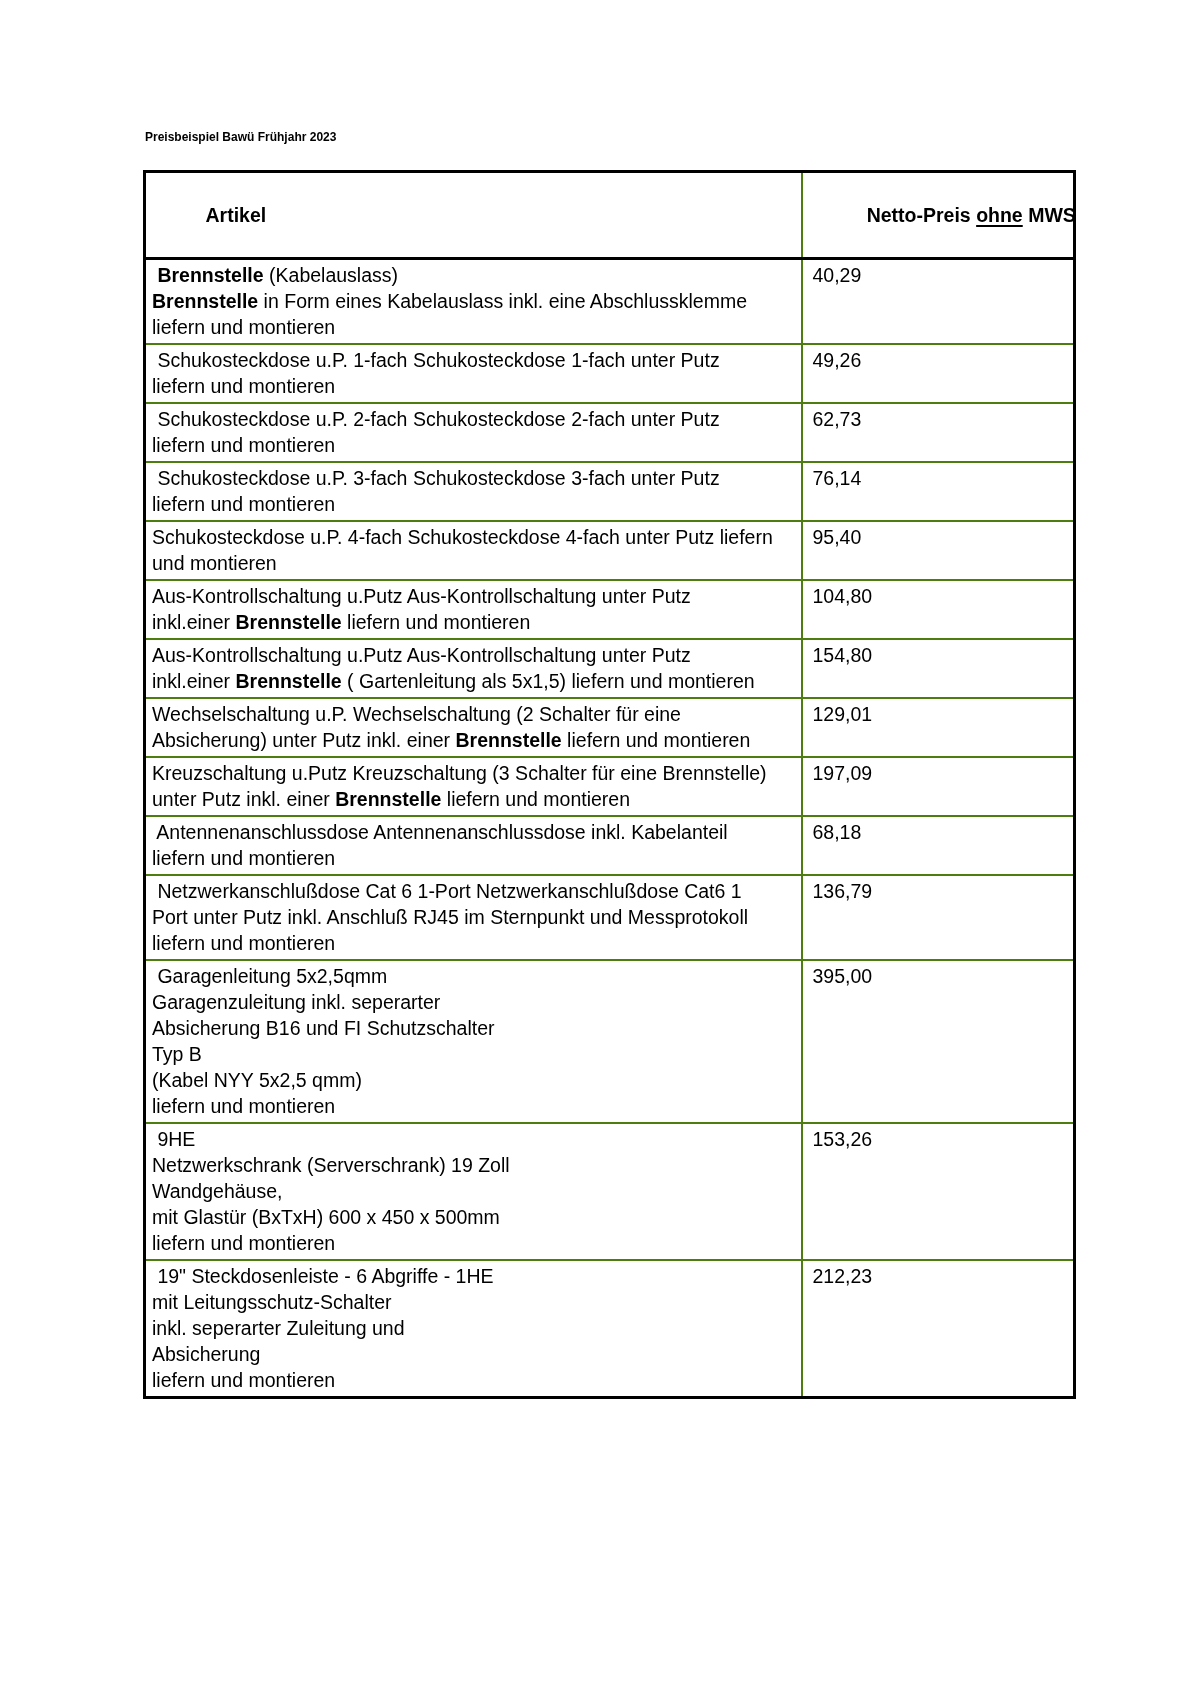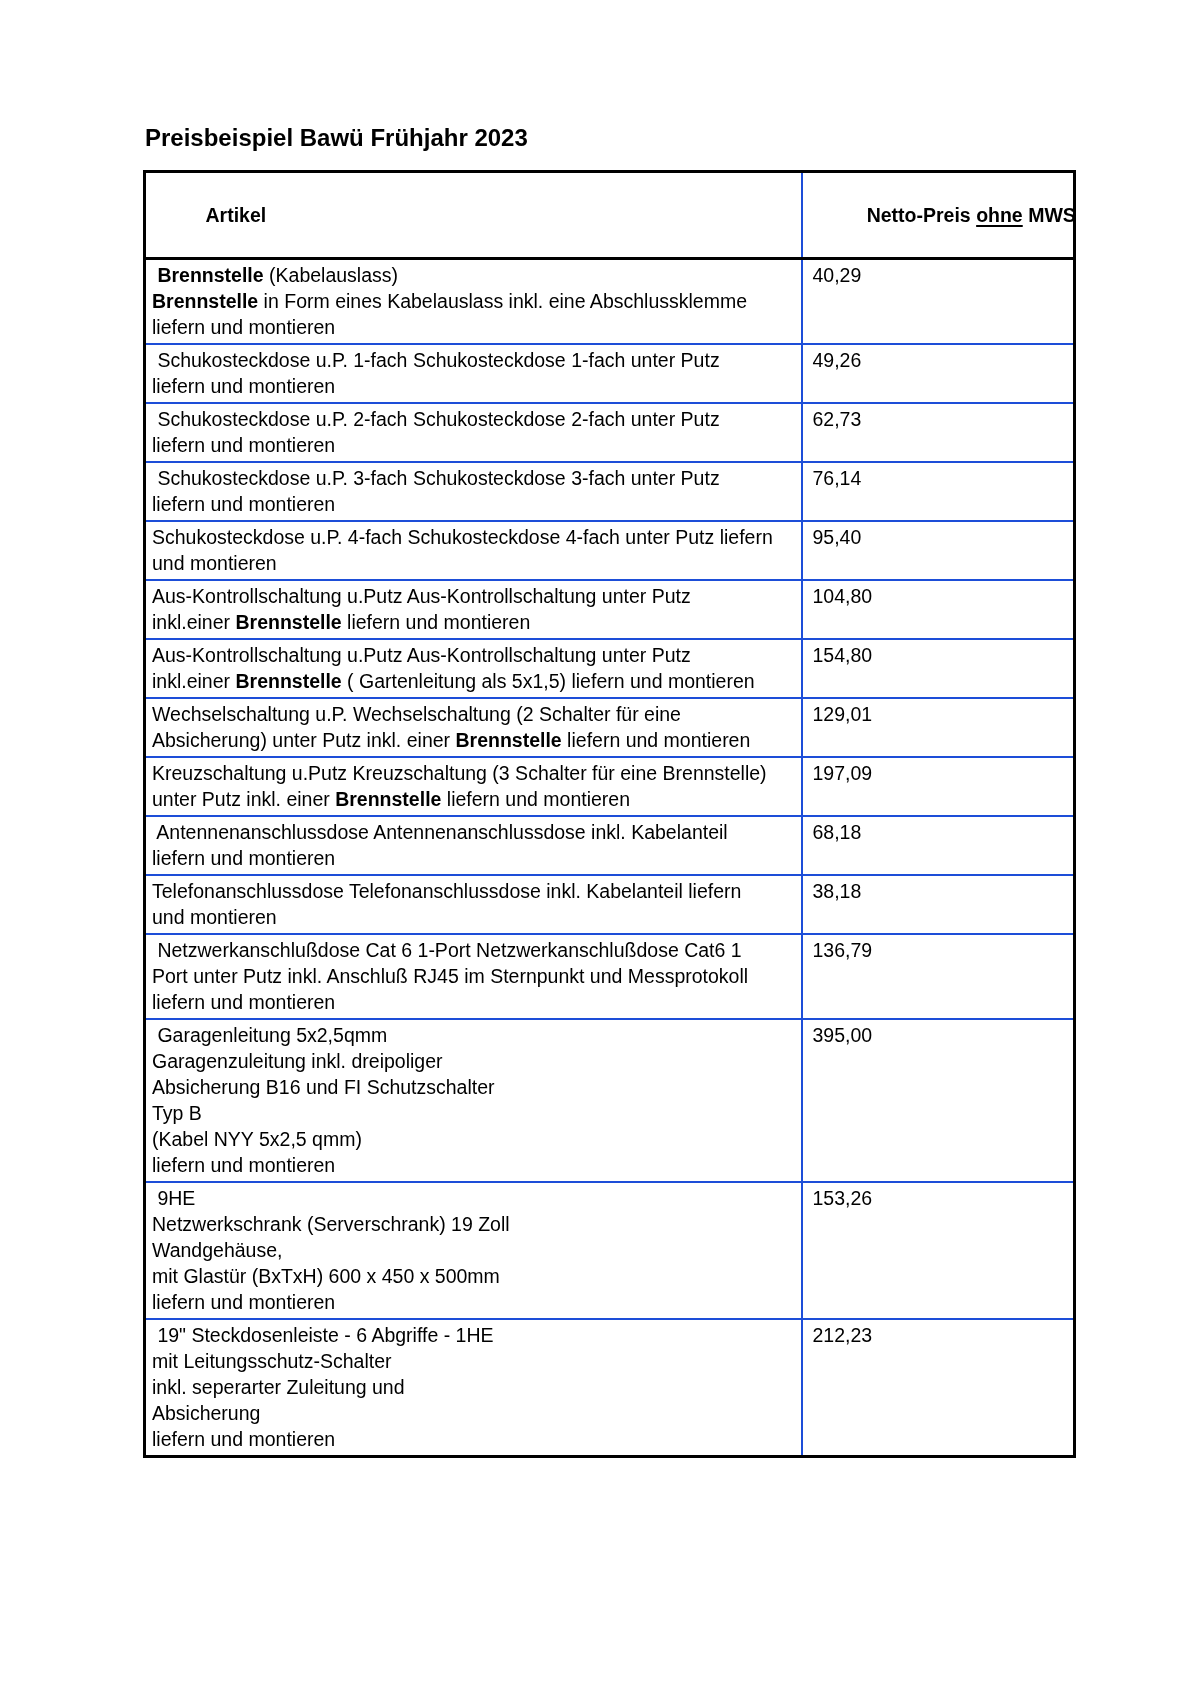--- a/index.html
+++ b/index.html
@@ -8,37 +8,37 @@
     width: 1202px; height: 1700px;
     background: #ffffff;
     font-family: "Liberation Sans", sans-serif;
     color: #000000;
     position: relative;
     overflow: hidden;
   }
   .page { position: absolute; inset: 0; }
   .doc-title {
     position: absolute;
-    left: 145px; top: 124px;
-    font-size: 24px;
+    left: 145px; top: 130px;
+    font-size: 12px;
     font-weight: bold;
     white-space: pre;
   }
   table.price-table {
     position: absolute;
     left: 143px; top: 170px;
     width: 930px;
     border-collapse: collapse;
     table-layout: fixed;
     border: 3px solid #000;
   }
   col.article-col { width: 657px; }
   col.price-col  { width: 273px; }
   th, td {
-    border: 2px solid #1d4ed8;
+    border: 2px solid #4d7c0f;
     vertical-align: top;
     font-size: 19.5px;
     line-height: 26px;
     padding: 2px 15px 3px 6px;
     white-space: pre;
     overflow: hidden;
     text-align: left;
   }
   th {
     font-weight: bold;
@@ -108,29 +108,25 @@
         </tr>
         <tr>
           <td class="article"><div class="line"><span>Kreuzschaltung u.Putz Kreuzschaltung (3 Schalter für eine Brennstelle)</span></div><div class="line"><span>unter Putz inkl. einer </span><span class="b">Brennstelle</span><span> liefern und montieren</span></div></td>
           <td class="price">197,09</td>
         </tr>
         <tr>
           <td class="article"><div class="line"><span> Antennenanschlussdose Antennenanschlussdose inkl. Kabelanteil</span></div><div class="line"><span>liefern und montieren</span></div></td>
           <td class="price">68,18</td>
         </tr>
         <tr>
-          <td class="article"><div class="line"><span>Telefonanschlussdose Telefonanschlussdose inkl. Kabelanteil liefern</span></div><div class="line"><span>und montieren</span></div></td>
-          <td class="price">38,18</td>
-        </tr>
-        <tr>
           <td class="article"><div class="line"><span> Netzwerkanschlußdose Cat 6 1-Port Netzwerkanschlußdose Cat6 1</span></div><div class="line"><span>Port unter Putz inkl. Anschluß RJ45 im Sternpunkt und Messprotokoll</span></div><div class="line"><span>liefern und montieren</span></div></td>
           <td class="price">136,79</td>
         </tr>
         <tr>
-          <td class="article"><div class="line"><span> Garagenleitung 5x2,5qmm</span></div><div class="line"><span>Garagenzuleitung inkl. dreipoliger</span></div><div class="line"><span>Absicherung B16 und FI Schutzschalter</span></div><div class="line"><span>Typ B</span></div><div class="line"><span>(Kabel NYY 5x2,5 qmm)</span></div><div class="line"><span>liefern und montieren</span></div></td>
+          <td class="article"><div class="line"><span> Garagenleitung 5x2,5qmm</span></div><div class="line"><span>Garagenzuleitung inkl. seperarter</span></div><div class="line"><span>Absicherung B16 und FI Schutzschalter</span></div><div class="line"><span>Typ B</span></div><div class="line"><span>(Kabel NYY 5x2,5 qmm)</span></div><div class="line"><span>liefern und montieren</span></div></td>
           <td class="price">395,00</td>
         </tr>
         <tr>
           <td class="article"><div class="line"><span> 9HE</span></div><div class="line"><span>Netzwerkschrank (Serverschrank) 19 Zoll</span></div><div class="line"><span>Wandgehäuse,</span></div><div class="line"><span>mit Glastür (BxTxH) 600 x 450 x 500mm</span></div><div class="line"><span>liefern und montieren</span></div></td>
           <td class="price">153,26</td>
         </tr>
         <tr>
           <td class="article"><div class="line"><span> 19" Steckdosenleiste - 6 Abgriffe - 1HE</span></div><div class="line"><span>mit Leitungsschutz-Schalter</span></div><div class="line"><span>inkl. seperarter Zuleitung und</span></div><div class="line"><span>Absicherung</span></div><div class="line"><span>liefern und montieren</span></div></td>
           <td class="price">212,23</td>
         </tr>

